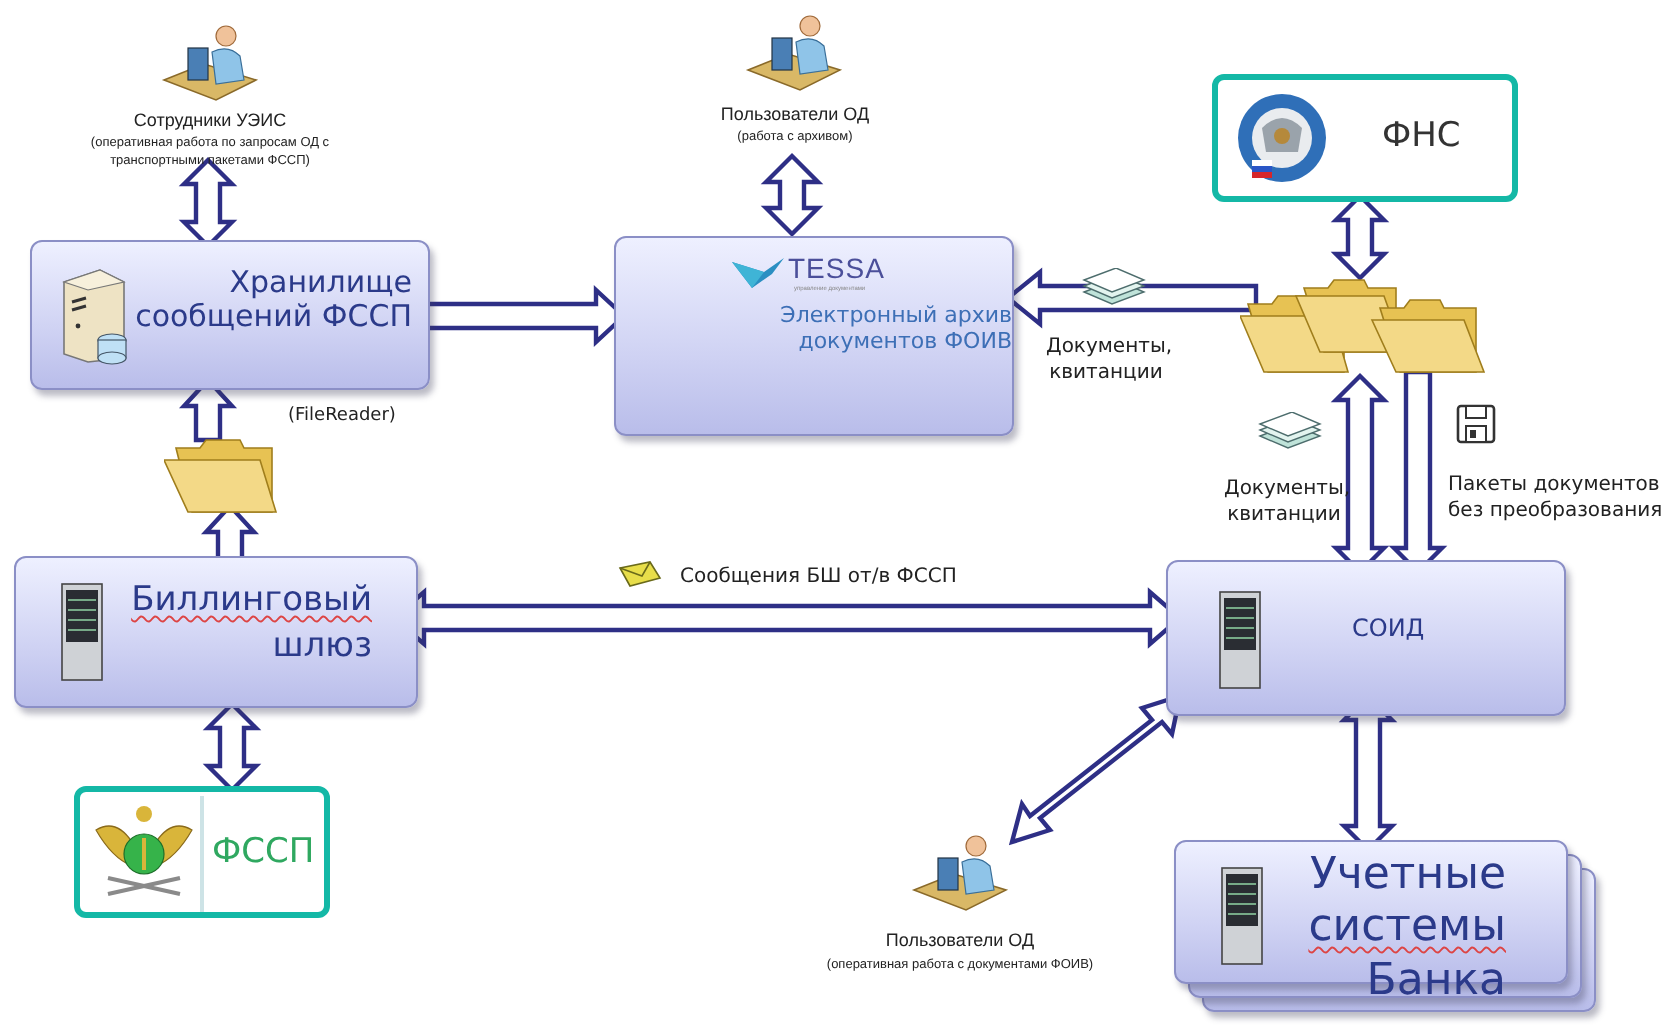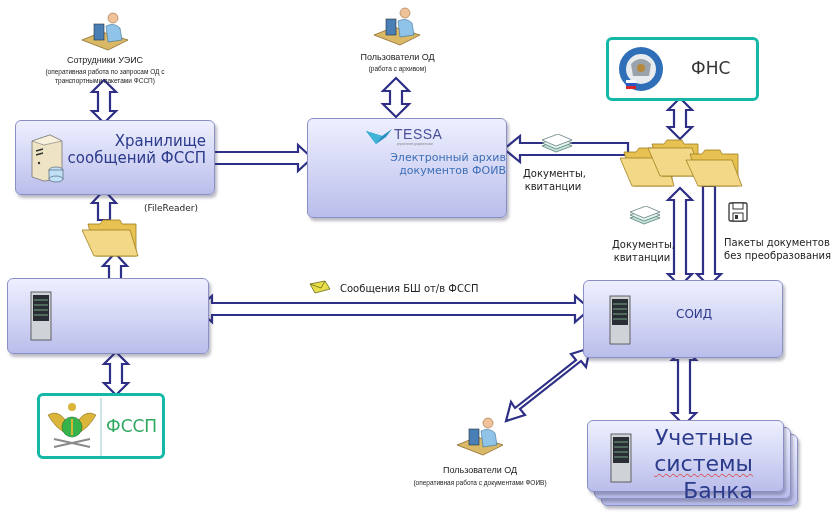--- a/index.html
+++ b/index.html
@@ -175,20 +175,24 @@
 
 <div class="box" style="left:7px;top:278px;width:202px;height:76px;">
   <svg class="abs" style="left:22px;top:12px;" width="22" height="50" viewBox="0 0 22 50">
     <rect x="1" y="1" width="20" height="48" fill="#cfd2d6" stroke="#444" stroke-width="0.8"></rect>
     <rect x="3" y="4" width="16" height="26" fill="#2a2d33"></rect>
     <line x1="4" y1="9" x2="18" y2="9" stroke="#7a8" stroke-width="1"></line>
     <line x1="4" y1="14" x2="18" y2="14" stroke="#7a8" stroke-width="1"></line>
     <line x1="4" y1="19" x2="18" y2="19" stroke="#7a8" stroke-width="1"></line>
     <line x1="4" y1="24" x2="18" y2="24" stroke="#7a8" stroke-width="1"></line>
   </svg>
+  <div class="boxtext" style="right:22px;top:10px;font-size:17px;line-height:1.35;">
+    <div><span class="wavy">Биллинговый</span></div>
+    <div>шлюз</div>
+  </div>
 </div>
 
 <svg class="abs" style="left:309px;top:280px;" width="22" height="14" viewBox="0 0 22 14">
   <polygon points="1,4 16,1 21,9 6,13" fill="#e8de4a" stroke="#6a6a1a" stroke-width="0.8"></polygon>
   <polyline points="1,4 12,8 16,1" fill="none" stroke="#6a6a1a" stroke-width="0.8"></polyline>
 </svg>
 <div class="abs note" style="left:340px;top:282px;font-size:10px;">Сообщения БШ от/в ФССП</div>
 
 <div class="box" style="left:583px;top:280px;width:200px;height:78px;">
   <svg class="abs" style="left:25px;top:14px;" width="22" height="50" viewBox="0 0 22 50">

